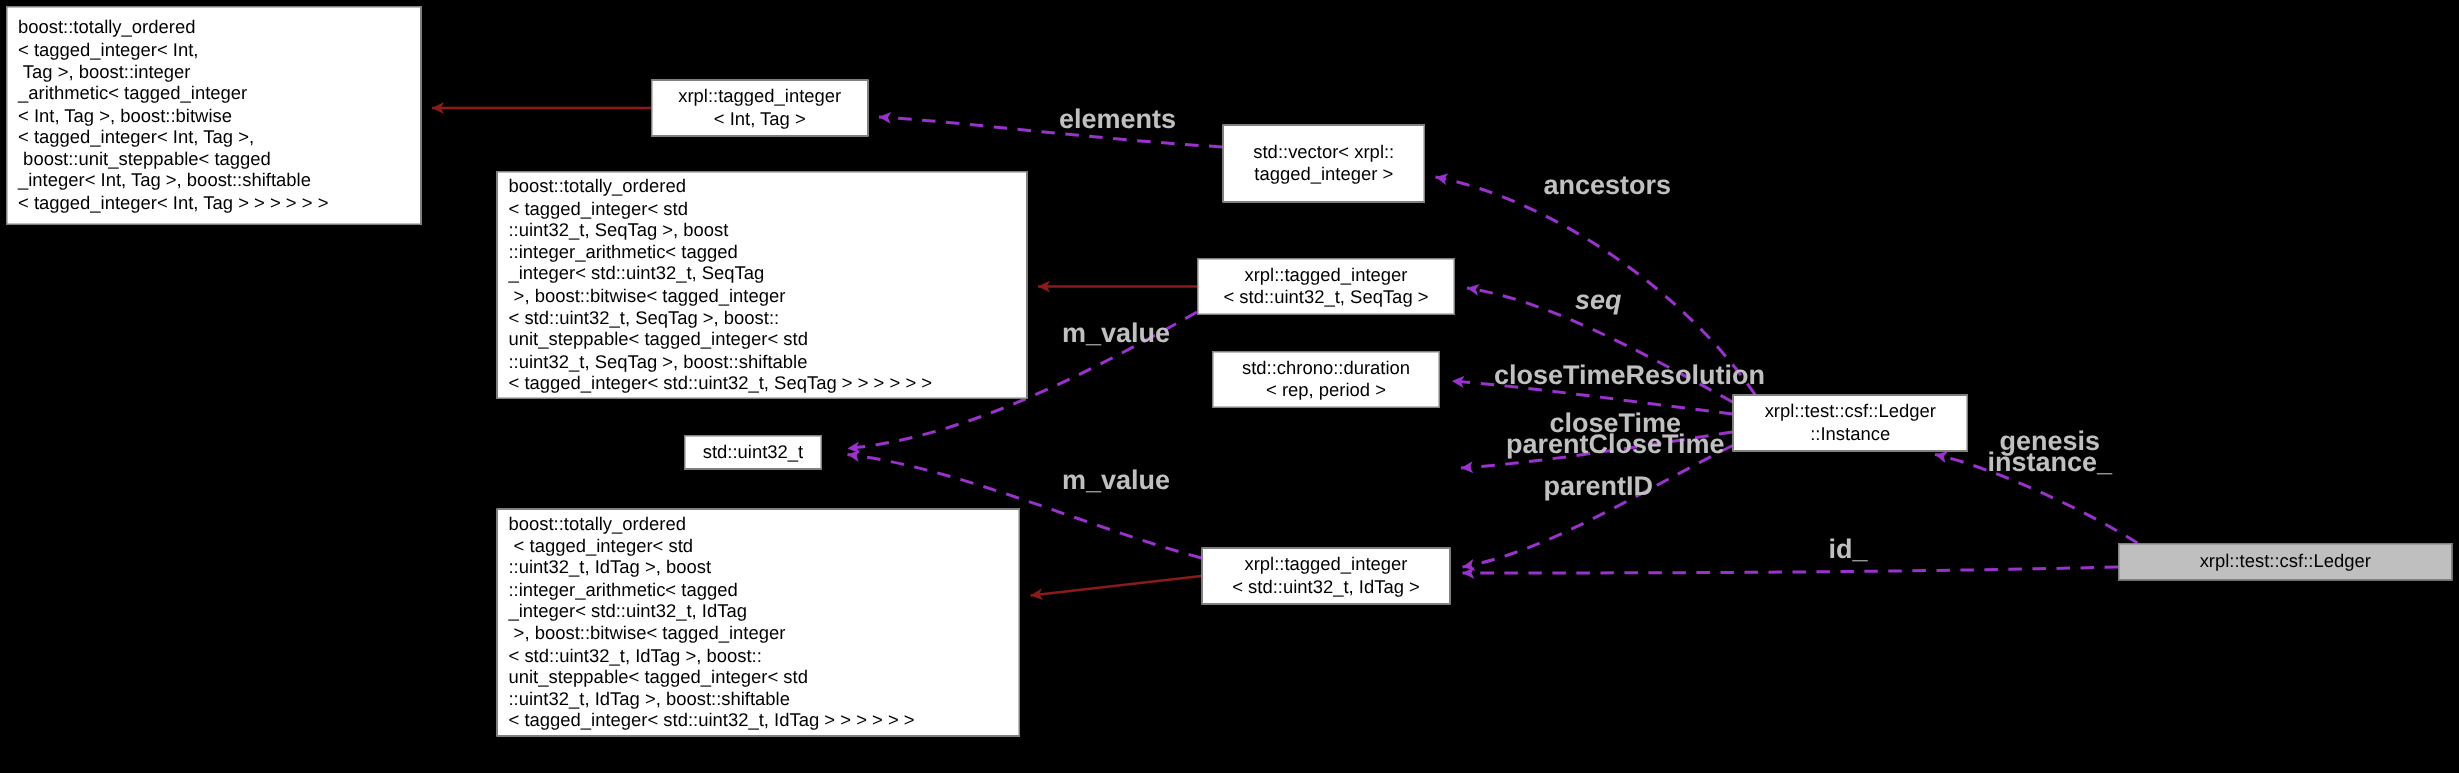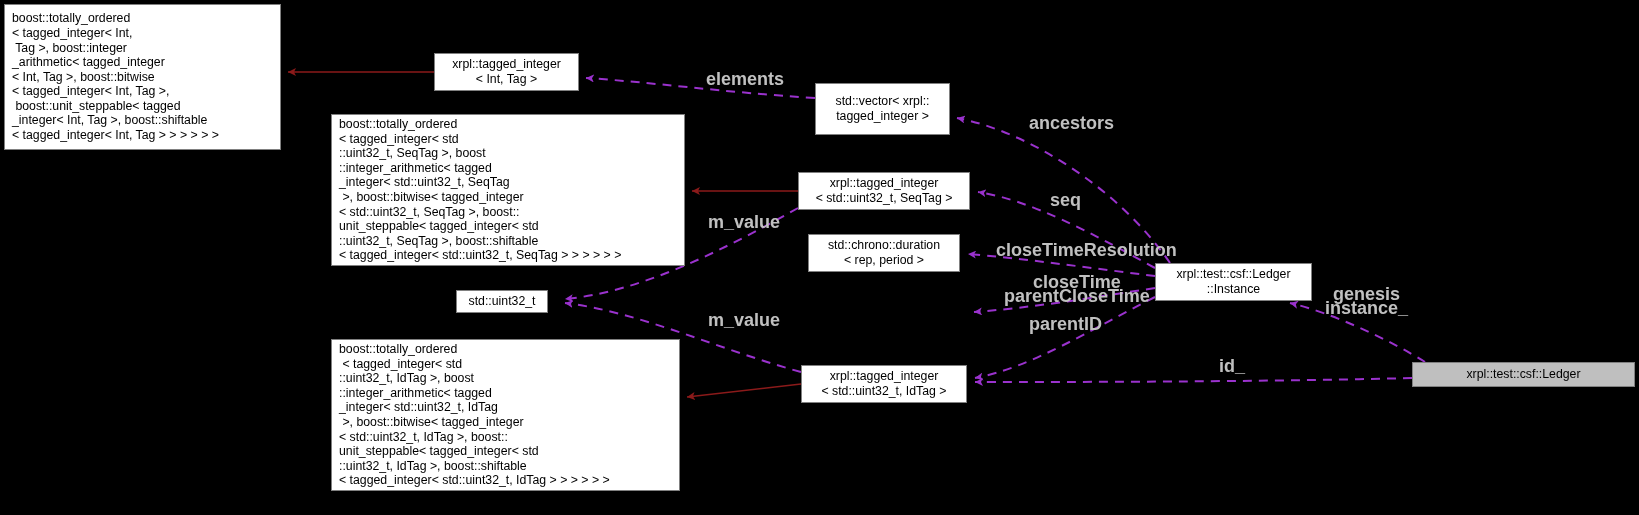--- a/index.html
+++ b/index.html
@@ -180,21 +180,21 @@
     <span class="txt">xrpl::tagged_integer
 &lt; std::uint32_t, IdTag &gt;</span>
   </div>
 
   <div class="node grey" style="left:1412px; top:362px; width:223px; height:25px;">
     <span class="txt">xrpl::test::csf::Ledger</span>
   </div>
 
   <div class="elabel" style="left:706px; top:73px;">elements</div>
   <div class="elabel" style="left:1029px; top:117px;">ancestors</div>
-  <div class="elabel" style="left:1050px; top:194px;">seq</div>
+  <div class="elabel" style="left:1050px; top:194px;font-style:italic;">seq</div>
   <div class="elabel" style="left:708px; top:216px;">m_value</div>
   <div class="elabel" style="left:996px; top:244px;">closeTimeResolution</div>
   <div class="elabel" style="left:1004px; top:276px;">closeTime
 parentCloseTime</div>
   <div class="elabel" style="left:1029px; top:318px;text-align:right;">parentID</div>
   <div class="elabel" style="left:708px; top:314px;">m_value</div>
   <div class="elabel" style="left:1325px; top:288px;">genesis
 instance_</div>
   <div class="elabel" style="left:1219px; top:360px;">id_</div>
 

